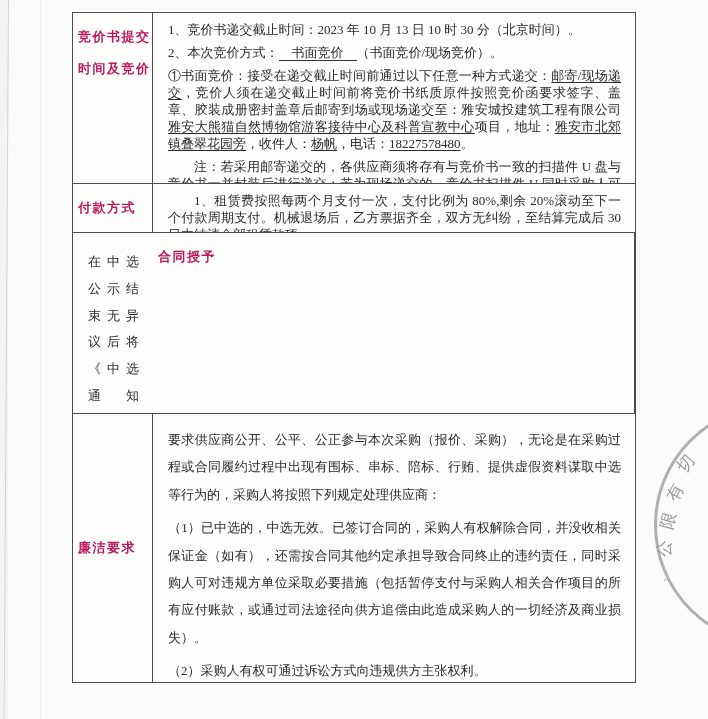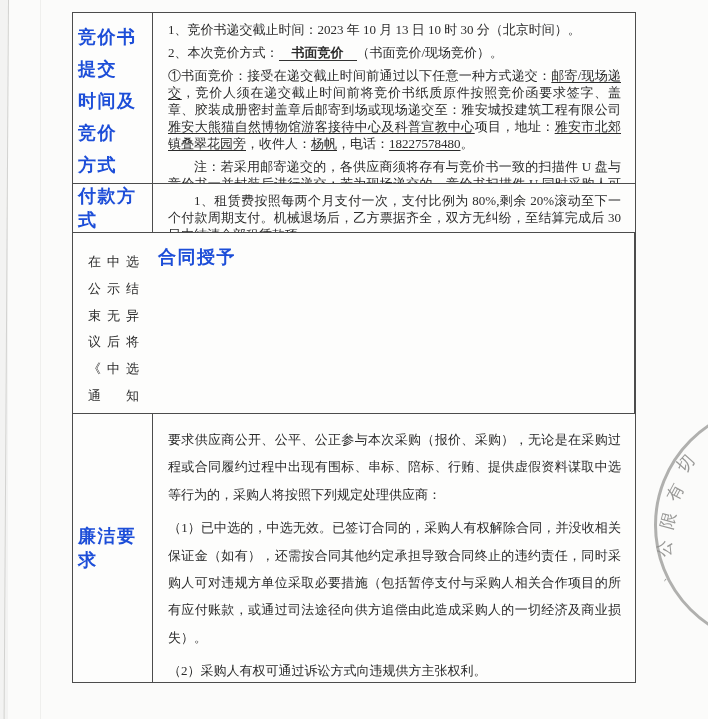--- a/index.html
+++ b/index.html
@@ -30,42 +30,41 @@
     box-sizing: border-box;
     display: grid;
     grid-template-columns: 80px 1fr;
     grid-template-rows: 171px 49px 181px 1fr;
     background: #fdfdfc;
   }
   .cell { box-sizing: border-box; overflow: hidden; }
   .label-cell {
     border-right: 1px solid #4c4c4c;
     font-weight: bold;
-    font-size: 18px;
+    font-size: 13px;
     letter-spacing: 1.5px;
-    color: #1d4ed8;
+    color: #be185d;
     padding-left: 5px;
     display: flex; flex-direction: column;
   }
   .rb { border-bottom: 1px solid #4c4c4c; }
   .label-top { padding-top: 8px; line-height: 32px; }
   .label-center { justify-content: center; }
   .content-cell {
     font-size: 13px;
     line-height: 17px;
     padding: 2px 8px 0 9px;
     text-align: justify;
   }
   .content-cell p { margin: 6px; }
   .indent { text-indent: 2em; }
   .u { text-decoration: underline; text-underline-offset: 2px; }
   .u-pad {
     border-bottom: 1px solid #333;
     padding: 0 13px;
-    font-weight: bold;
   }
   .row3-content { line-height: 26.8px; padding-top: 10px; }
   .row4-content { line-height: 27.4px; padding-top: 6px; }
   
   .stamp-circle {
     position: absolute; left: 654px; top: 404px;
     width: 242px; height: 242px;
     border: 3px solid #a2a2a0;
     border-radius: 50%;
     box-sizing: border-box;
@@ -84,21 +83,20 @@
 
 <div class="page-edge-strip"></div>
 <div class="page-edge-line"></div>
 <div class="page-edge-line2"></div>
 
 <div class="doc-table">
 
   <div class="cell label-cell label-top rb">
     <span>竞价书提交</span>
     <span>时间及竞价</span>
-    <span>方式</span>
   </div>
   <div class="cell content-cell rb">
     <p><span>1、竞价书递交截止时间：2023 年 10 月 13 日 10 时 30 分（北京时间）。</span></p>
     <p><span>2、本次竞价方式：</span><span class="u-pad">书面竞价</span><span>（书面竞价/现场竞价）。</span></p>
     <p><span>①书面竞价：接受在递交截止时间前通过以下任意一种方式递交：</span><span class="u">邮寄/现场递交</span><span>，竞价人须在递交截止时间前将竞价书纸质原件按照竞价函要求签字、盖章、胶装成册密封盖章后邮寄到场或现场递交至：雅安城投建筑工程有限公司</span><span class="u">雅安大熊猫自然博物馆游客接待中心及科普宣教中心</span><span>项目，地址：</span><span class="u">雅安市北郊镇叠翠花园旁</span><span>，收件人：</span><span class="u">杨帆</span><span>，电话：</span><span class="u">18227578480</span><span>。</span></p>
     <p class="indent">注：若采用邮寄递交的，各供应商须将存有与竞价书一致的扫描件 U 盘与竞价书一并封装后进行递交；若为现场递交的，竞价书扫描件 U 同时采购人可对违规方单位采取必要措施。</p>
   </div>
 
   <div class="cell label-cell label-center rb">
     <span>付款方式</span>

